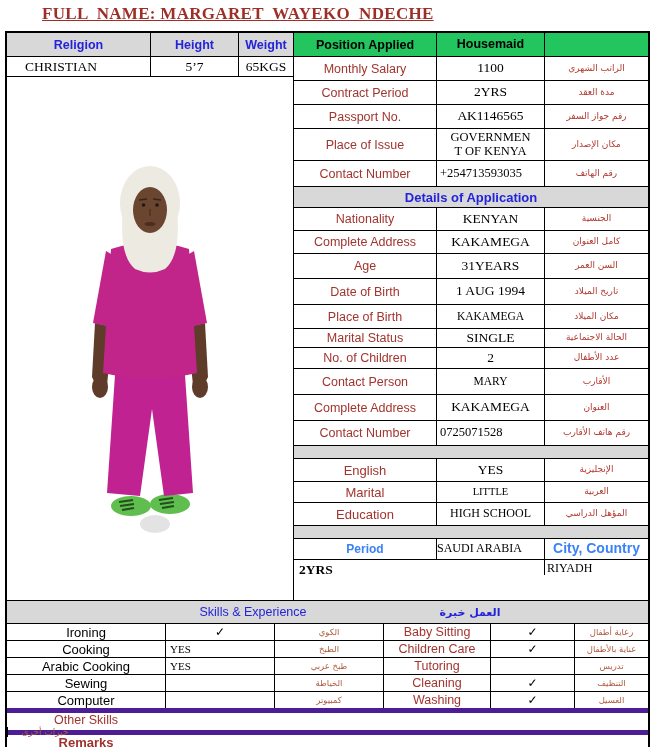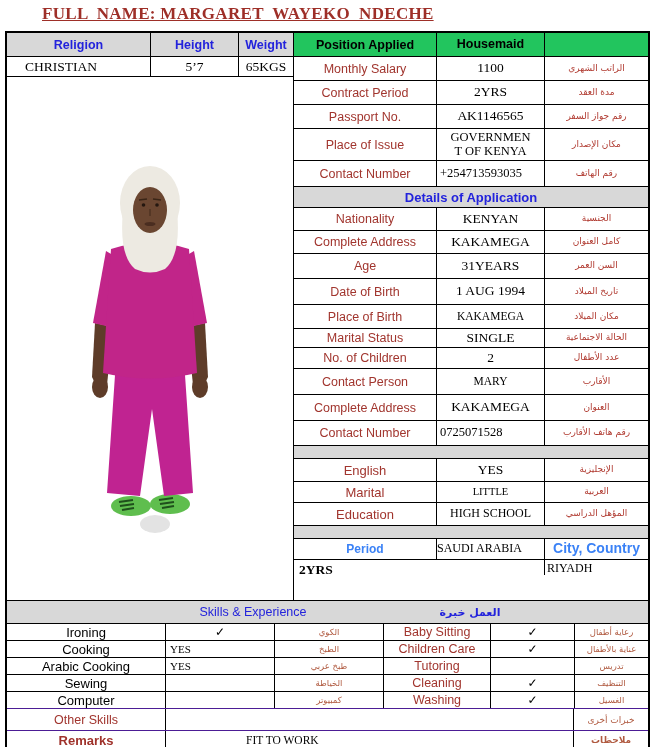--- a/index.html
+++ b/index.html
@@ -66,21 +66,21 @@
   .s1 { width: 158px; color: #000000; font-size: 13px; }
   .s2 { width: 109px; border-left: 1px solid #000; font-size: 12px; }
   .s3 { width: 109px; border-left: 1px solid #000; font-family: "DejaVu Sans", sans-serif;
         font-size: 8.5px; color: #B05A40; direction: rtl; }
   .s4 { width: 107px; border-left: 1px solid #000; color: #A1352E; font-size: 12.5px; }
   .s5 { width: 84px;  border-left: 1px solid #000; font-size: 12px; }
   .s6 { flex: 1; border-left: 1px solid #000; font-family: "DejaVu Sans", sans-serif;
         font-size: 8.5px; color: #B05A40; direction: rtl; }
   .yes { justify-content: flex-start; padding-left: 4px;
          font-family: "Liberation Serif", serif; font-size: 11px; }
-  .orow { display: flex; border-top: 1px solid #4c1d95; }
+  .orow { display: flex; border-top: 5px solid #4c1d95; flex-direction: column; }
   .o1 { width: 158px; display: flex; align-items: center; justify-content: center;
         color: #A1352E; font-size: 12.5px; }
   .o2 { flex: 1; border-left: 1px solid #000; display: flex; align-items: center;
         font-family: "Liberation Serif", serif; font-size: 11.5px; padding-left: 80px; }
   .o3 { width: 75px; border-left: 1px solid #000; display: flex; align-items: center;
         justify-content: center; font-family: "DejaVu Sans", sans-serif; font-size: 9px;
         color: #B05A40; direction: rtl; }
 </style>
 </head>
 <body>

